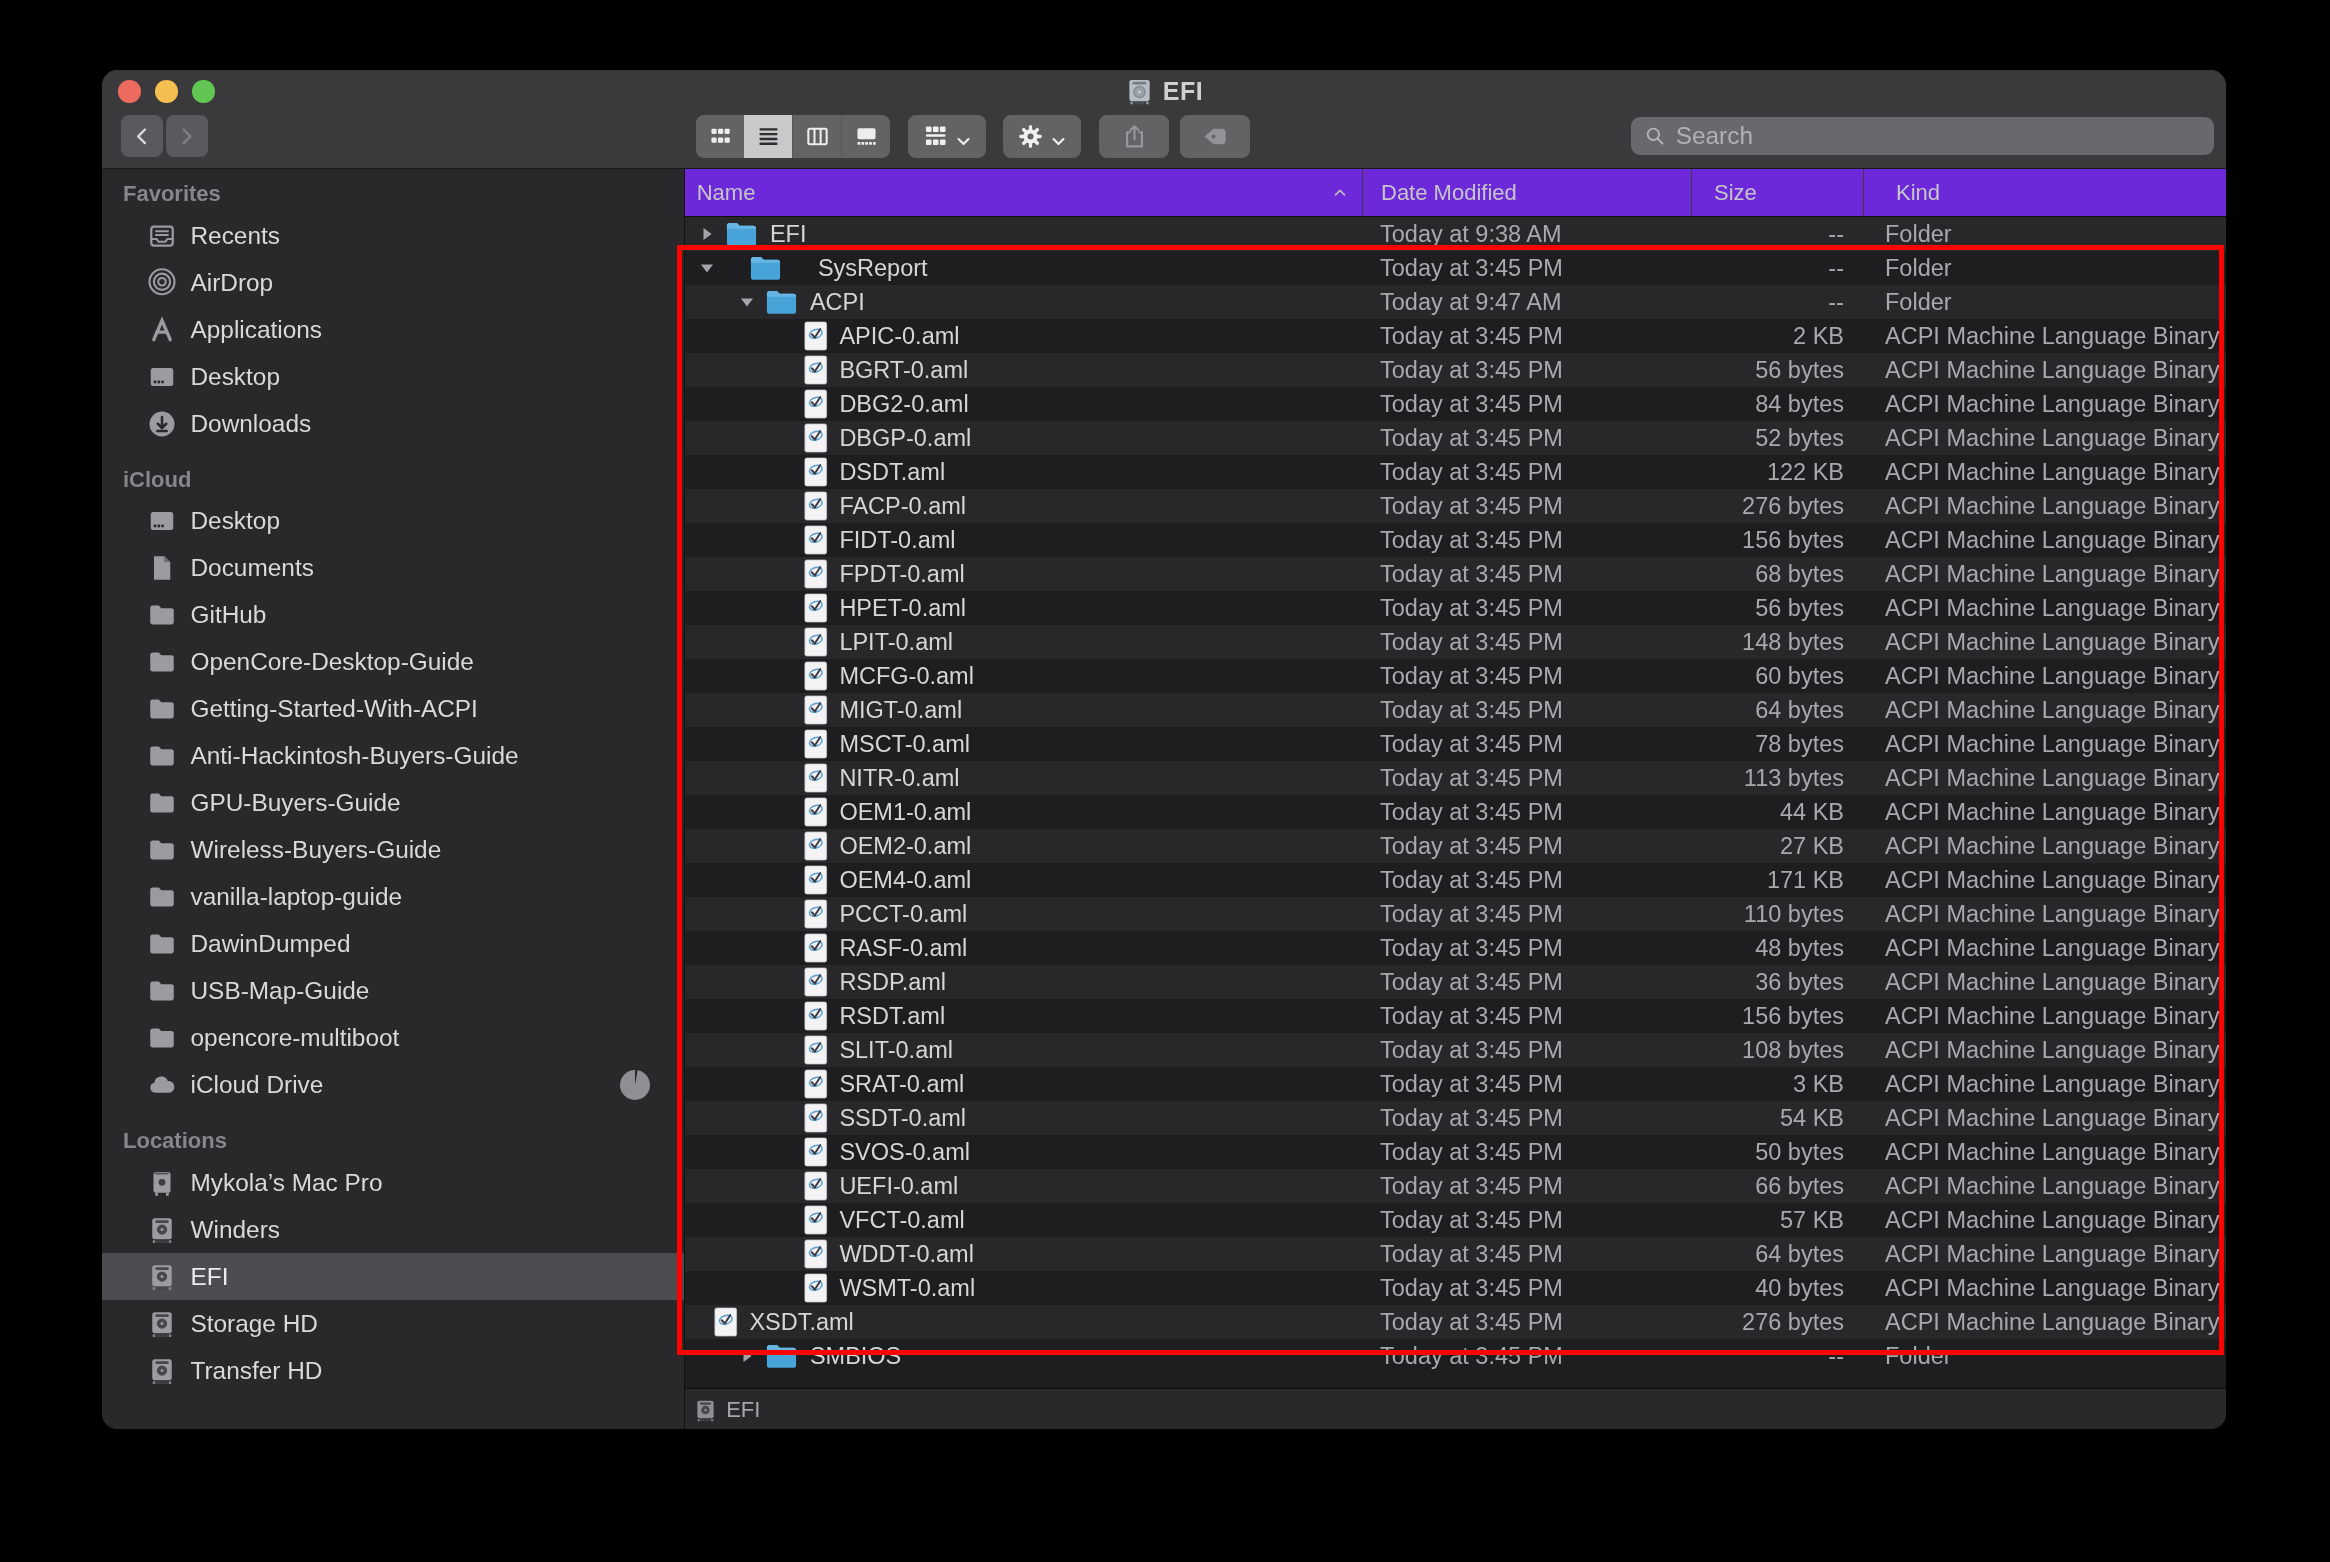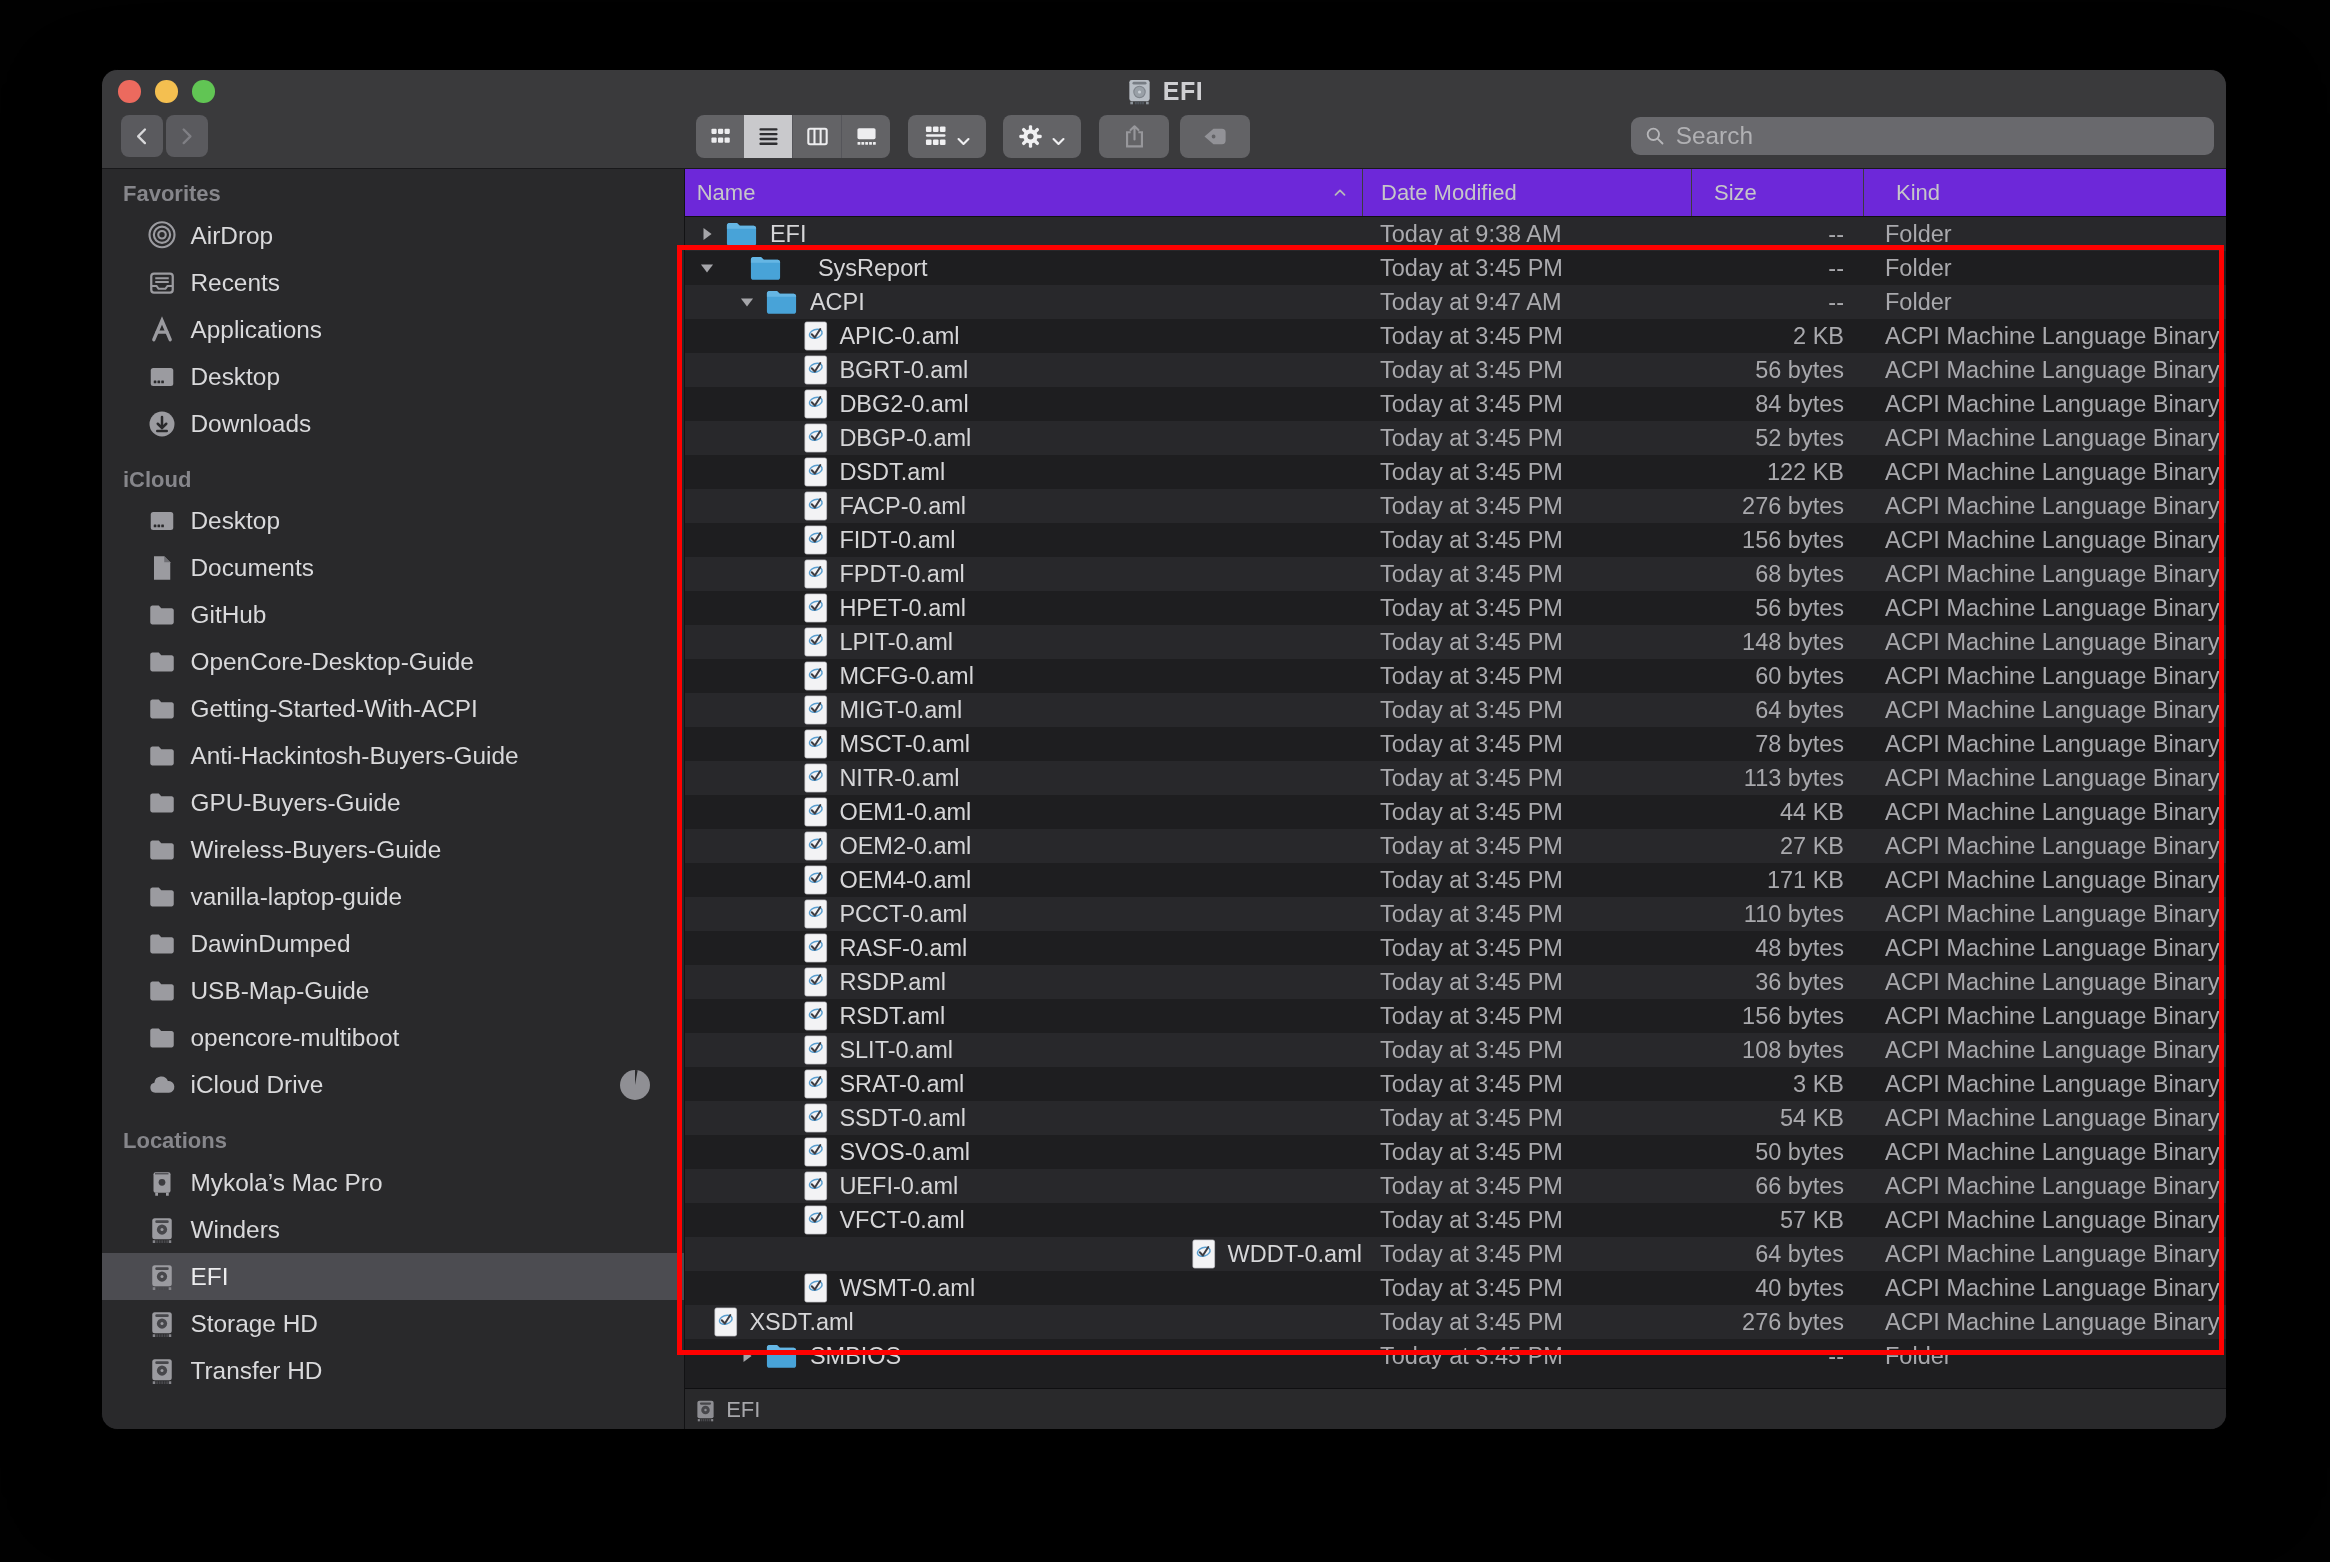--- a/index.html
+++ b/index.html
@@ -224,37 +224,37 @@
       <input type="text" placeholder="Search" style="">
     </div>
   </div>
 
   <div class="main">
     <div class="sidebar" id="sidebar">
         <div class="sb-section">
           <div class="sb-header">Favorites</div>
           <div class="sb-item">
             <span class="sb-icon">
+              <svg viewBox="0 0 24 24" fill="none" stroke="currentColor" stroke-width="1.8">
+                <rect x="3.4" y="4.4" width="17.2" height="15.2" rx="2.2"></rect>
+                <path d="M6.6 8.1h10.8M6.6 11.2h10.8" stroke-width="1.6"></path>
+                <path d="M3.4 14.3h4.2l1.6 2.2h5.6l1.6-2.2h4.2" stroke-width="1.6"></path>
+              </svg>
+            </span>
+            <span class="sb-label">Recents</span>
+          </div>
+          <div class="sb-item">
+            <span class="sb-icon">
               <svg viewBox="0 0 24 24" fill="none" stroke="currentColor" stroke-width="1.7">
                 <circle cx="12" cy="11" r="3"></circle>
                 <circle cx="12" cy="11" r="6.5"></circle>
                 <circle cx="12" cy="11" r="10"></circle>
               </svg>
             </span>
             <span class="sb-label">AirDrop</span>
-          </div>
-          <div class="sb-item">
-            <span class="sb-icon">
-              <svg viewBox="0 0 24 24" fill="none" stroke="currentColor" stroke-width="1.8">
-                <rect x="3.4" y="4.4" width="17.2" height="15.2" rx="2.2"></rect>
-                <path d="M6.6 8.1h10.8M6.6 11.2h10.8" stroke-width="1.6"></path>
-                <path d="M3.4 14.3h4.2l1.6 2.2h5.6l1.6-2.2h4.2" stroke-width="1.6"></path>
-              </svg>
-            </span>
-            <span class="sb-label">Recents</span>
           </div>
           <div class="sb-item">
             <span class="sb-icon">
               <svg viewBox="0 0 24 24" fill="none" stroke="currentColor" stroke-width="2.6" stroke-linecap="round">
                 <path d="M5.4 19.8 12 4.4l6.6 15.4"></path>
                 <path d="M8.1 13.6h7.8"></path>
               </svg>
             </span>
             <span class="sb-label">Applications</span>
           </div>
@@ -1031,21 +1031,21 @@
                   <path d="M8.6 14.6l3.4 3.6 6-9.4" fill="none" stroke="#3c3c42" stroke-width="2.2" stroke-linecap="round" stroke-linejoin="round"></path>
                 </svg>
               </span>
               <span>VFCT-0.aml</span>
             </div>
             <div class="c-date">Today at 3:45 PM</div>
             <div class="c-size">57 KB</div>
             <div class="c-kind">ACPI Machine Language Binary</div>
           </div>
           <div class="frow alt">
-            <div class="c-name" style="padding-left: 90px; justify-content: flex-end;">
+            <div class="c-name" style="padding-left: 90px;">
               <span class="twisty"></span>
               <span class="ric file">
                 <svg viewBox="0 0 26 33">
                   <rect x="1" y="1" width="24" height="31" rx="2" fill="#f3f3f5"></rect>
                   <rect x="1" y="1" width="24" height="31" rx="2" fill="none" stroke="#c9c9ce" stroke-width="0.8"></rect>
                   <ellipse cx="13" cy="14" rx="7.2" ry="4.6" fill="none" stroke="#5a9fd0" stroke-width="1.6" transform="rotate(-18 13 14)"></ellipse>
                   <path d="M8.6 14.6l3.4 3.6 6-9.4" fill="none" stroke="#3c3c42" stroke-width="2.2" stroke-linecap="round" stroke-linejoin="round"></path>
                 </svg>
               </span>
               <span>WDDT-0.aml</span>

